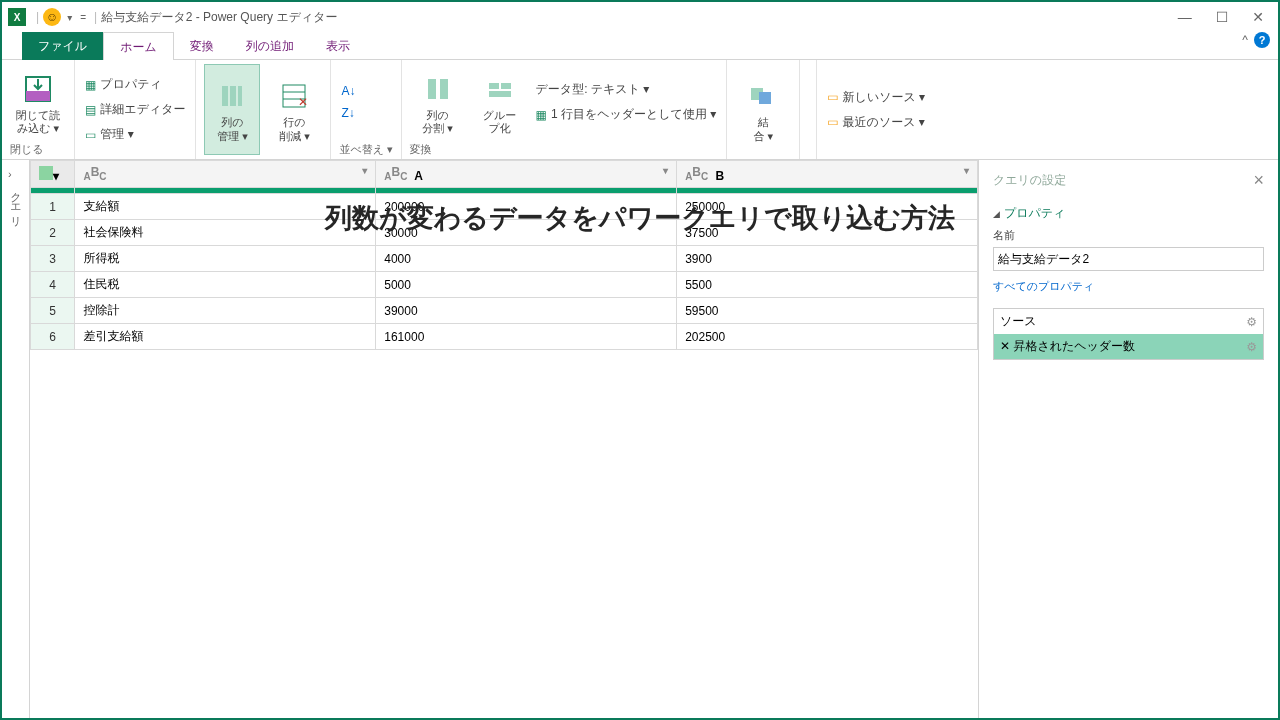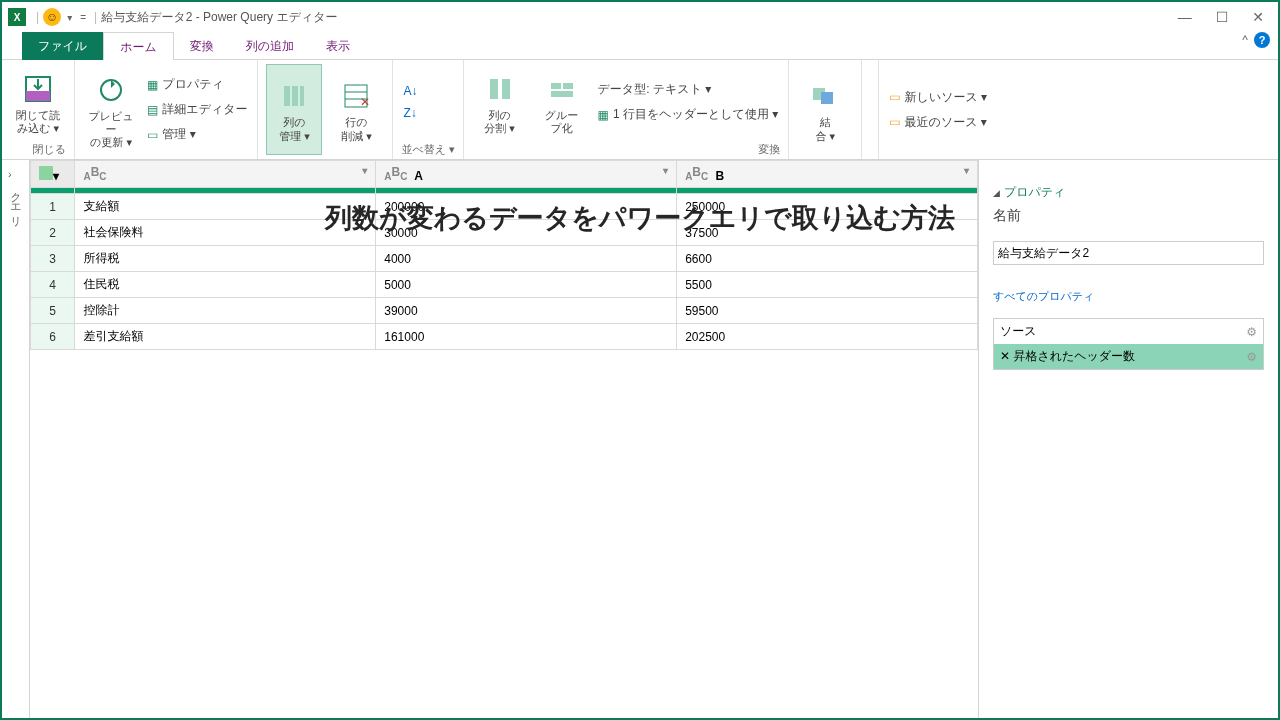--- a/index.html
+++ b/index.html
@@ -15,21 +15,21 @@
 .winctrl span{color:#666;font-size:14px;cursor:pointer}
 .tabs{height:28px;display:flex;align-items:flex-start;border-bottom:1px solid #d4d4d4;padding-left:20px}
 .tabs .tab{padding:6px 16px;color:#701a75;cursor:pointer}
 .tabs .tab.file{background:#0a7a5a;color:#fff}
 .tabs .tab.active{background:#fff;border:1px solid #d4d4d4;border-bottom:1px solid #fff;margin-bottom:-1px}
 .tabs .help{margin-left:auto;margin-right:8px;display:flex;gap:6px;align-items:center}
 .tabs .help-q{width:16px;height:16px;border-radius:50%;background:#0078d4;color:#fff;display:flex;align-items:center;justify-content:center;font-size:11px;font-weight:bold}
 .ribbon{height:100px;display:flex;border-bottom:1px solid #d4d4d4;background:#fff;position:relative}
 .ribbon .group{display:flex;flex-direction:column;padding:4px 8px 2px;border-right:1px solid #e3e3e3}
 .ribbon .group-body{display:flex;gap:6px;flex:1}
-.ribbon .group-label{text-align:right;color:#666;font-size:11px;padding-top:2px}
+.ribbon .group-label{text-align:left;color:#666;font-size:11px;padding-top:2px}
 .ribbon .bigbtn{display:flex;flex-direction:column;align-items:center;justify-content:center;width:56px;cursor:pointer;padding:2px}
 .ribbon .bigbtn.active{border:1px solid #8dc9b4;background:#d2ecdf}
 .ribbon .bigbtn .ico{width:32px;height:32px;display:flex;align-items:center;justify-content:center;margin:4px 0}
 .ribbon .bigbtn .lbl{font-size:11px;text-align:center;line-height:1.2;color:#444}
 .ribbon .smallbtn{display:flex;align-items:center;gap:4px;cursor:pointer;font-size:11px;color:#444;padding:2px}
 .ribbon .vstack{display:flex;flex-direction:column;gap:4px;justify-content:center}
 .overlay-title{position:absolute;top:198px;left:0;right:0;text-align:center;font-size:27px;font-weight:bold;color:#262626;z-index:10;pointer-events:none}
 .content{display:flex;height:calc(100% - 158px)}
 .query-sidebar{width:28px;border-right:1px solid #d4d4d4;display:flex;align-items:flex-start;justify-content:center;padding-top:8px}
 .query-sidebar .label{writing-mode:vertical-rl;color:#666;font-size:11px;margin-top:4px}
@@ -43,23 +43,23 @@
 .datagrid .corner{background:#eaeaea;width:28px}
 .datagrid .corner .ico{width:14px;height:14px;background:#8bd4a1;display:inline-block}
 .datagrid .rownum{background:#ebf7f1;text-align:center;width:28px;color:#333}
 .datagrid .colbar{height:6px;background:#0a9e6e;padding:0}
 .settings{width:300px;border-left:1px solid #d4d4d4;padding:10px 14px;background:#fff}
 .settings h2{color:#8fa89a;font-weight:normal;font-size:22px;display:flex;justify-content:space-between;align-items:center}
 .settings h2 .close{color:#888;font-size:18px;cursor:pointer}
 .settings .section{margin-top:14px}
 .settings .section-h{color:#0a7a5a;font-size:12px;margin-bottom:6px}
 .settings .section-h::before{content:"◢";font-size:9px;margin-right:4px;color:#555}
-.settings label{font-size:14px;color:#444}
-.settings input[type=text]{width:100%;padding:4px;border:1px solid #ccc;margin-top:16px}
-.settings .link{color:#0066cc;font-size:11px;margin-top:24px;display:inline-block;cursor:pointer}
+.settings label{font-size:11px;color:#444}
+.settings input[type=text]{width:100%;padding:4px;border:1px solid #ccc;margin-top:4px}
+.settings .link{color:#0066cc;font-size:11px;margin-top:8px;display:inline-block;cursor:pointer}
 .steps{border:1px solid #ccc;margin-top:6px}
 .steps .step{padding:4px 6px;font-size:11px;display:flex;justify-content:space-between;align-items:center;cursor:pointer}
 .steps .step.sel{background:#8bd4b8}
 .steps .step .gear{color:#999;font-size:12px}
 svg{display:block}
 </style>
 </head>
 <body>
 
 <div class="window">
@@ -103,30 +103,20 @@
             </div>
           <div class="lbl" style="white-space:pre-line">閉じて読
 み込む ▾</div>
         </div>
       </div>
       <div class="group-label">閉じる</div>
     </div>
 
     <div class="group">
       <div class="group-body">
-        <div class="bigbtn">
-          <div class="ico">
-              <svg width="28" height="28">
-                <circle cx="14" cy="14" r="10" fill="none" stroke="#1f8a63" stroke-width="2"></circle>
-                <path d="M14 4 l4 4 l-4 4" fill="#1f8a63"></path>
-              </svg>
-            </div>
-          <div class="lbl" style="white-space:pre-line">プレビュー
-の更新 ▾</div>
-        </div>
         <div class="vstack">
           <div class="smallbtn">
               <span style="color:#1f8a63">▦</span>
               <span>プロパティ</span>
             </div>
           <div class="smallbtn">
               <span style="color:#1f8a63">▤</span>
               <span>詳細エディター</span>
             </div>
           <div class="smallbtn">
@@ -291,21 +281,21 @@
             <tr>
               <td class="rownum">2</td>
               <td>社会保険料</td>
               <td>30000</td>
               <td>37500</td>
             </tr>
             <tr>
               <td class="rownum">3</td>
               <td>所得税</td>
               <td>4000</td>
-              <td>6600</td>
+              <td>3900</td>
             </tr>
             <tr>
               <td class="rownum">4</td>
               <td>住民税</td>
               <td>5000</td>
               <td>5500</td>
             </tr>
             <tr>
               <td class="rownum">5</td>
               <td>控除計</td>
@@ -316,20 +306,24 @@
               <td class="rownum">6</td>
               <td>差引支給額</td>
               <td>161000</td>
               <td>202500</td>
             </tr>
           </tbody>
       </table>
     </div>
 
     <div class="settings">
+      <h2>
+          <span>クエリの設定</span>
+          <span class="close">×</span>
+        </h2>
       <div class="section">
         <div class="section-h">プロパティ</div>
         <label>名前</label>
         <input type="text" value="給与支給データ2" style="">
         <a class="link">すべてのプロパティ</a>
       </div>
       <div class="section">
         <div class="steps" id="steps-list">
             <div class="step">
               <span>   ソース</span>

